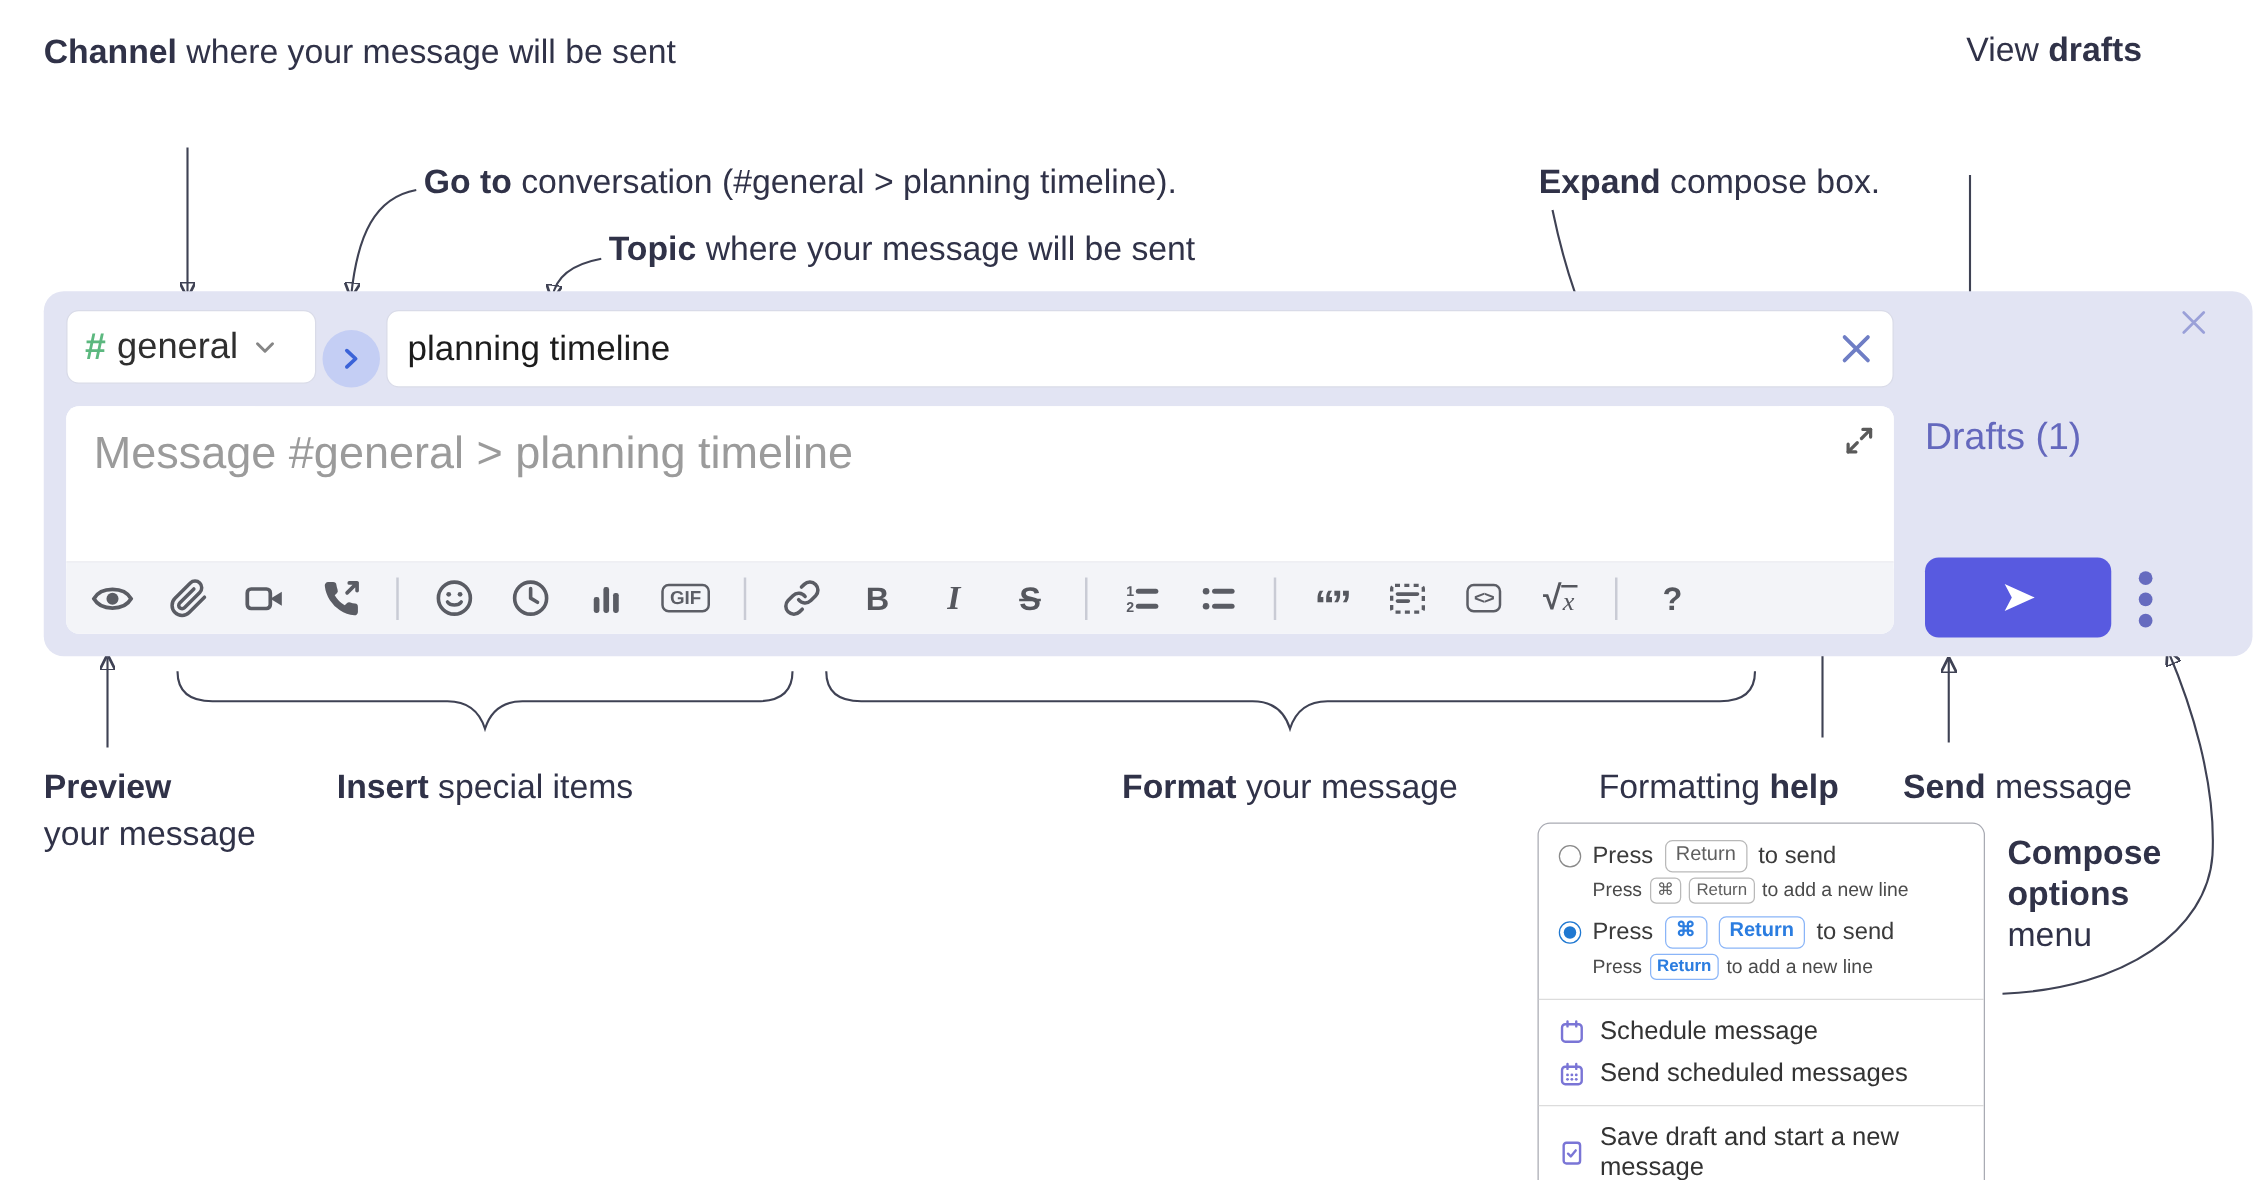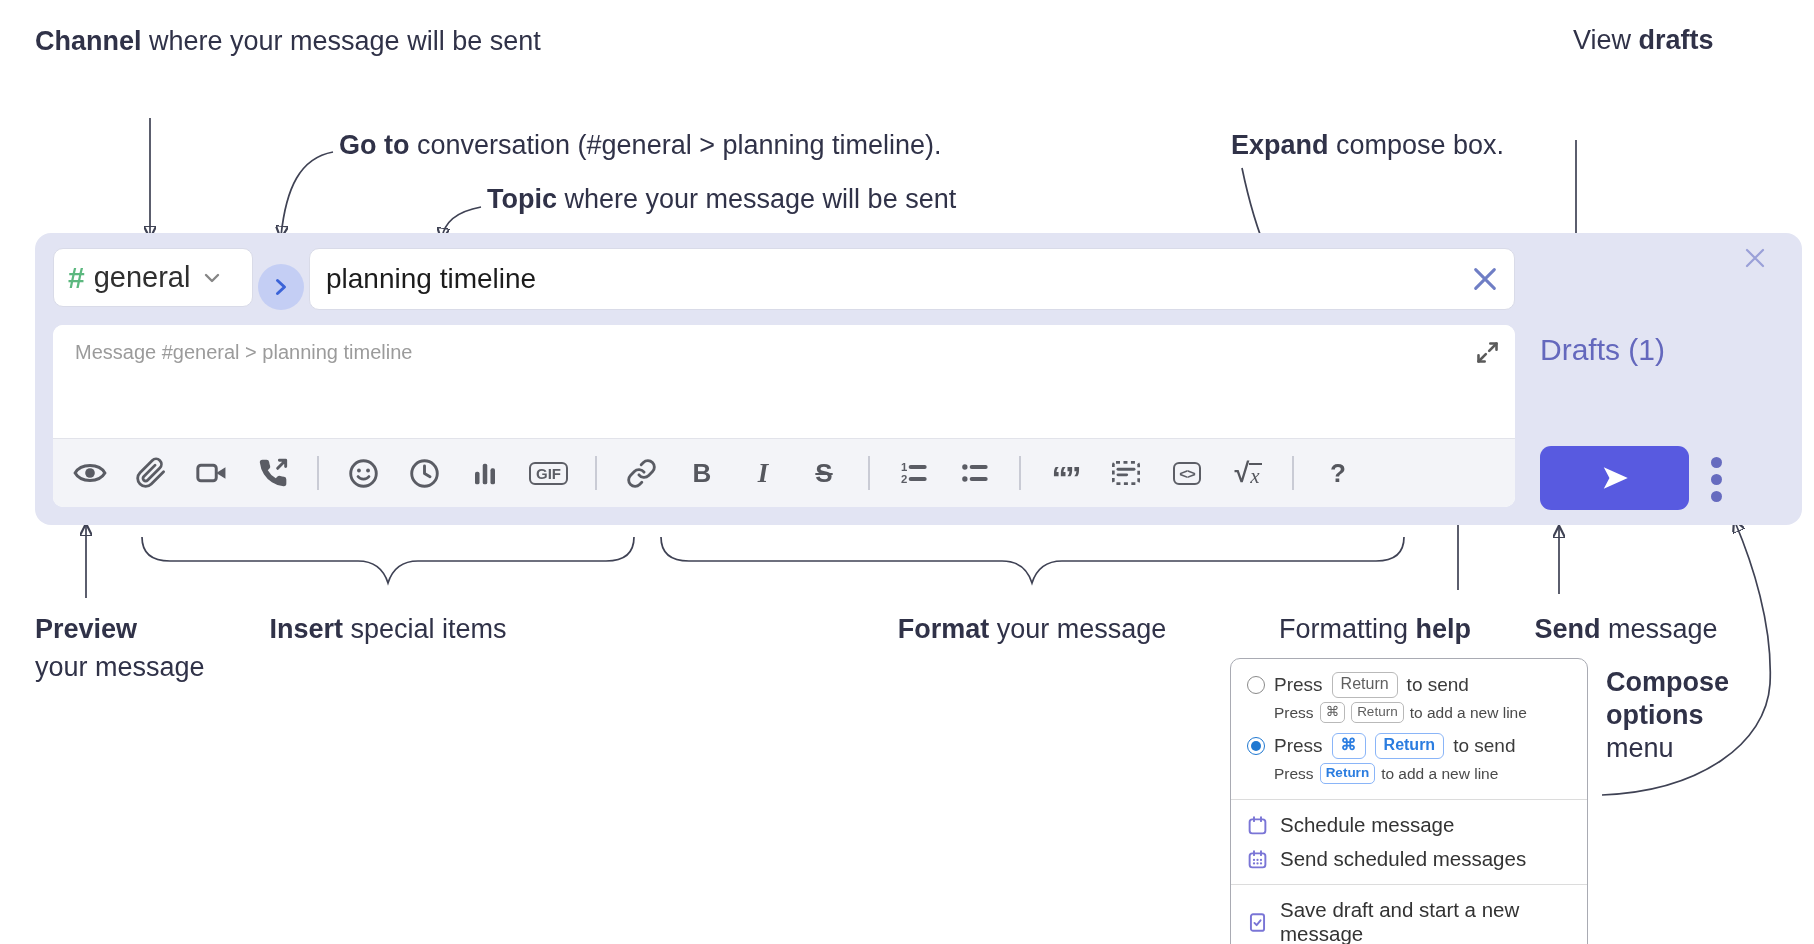--- a/index.html
+++ b/index.html
@@ -28,25 +28,25 @@
   .jump { left:223px; top:31px; width:46px; height:46px; border-radius:50%; background:#c4cef4;
     display:flex; align-items:center; justify-content:center; cursor:pointer; }
   .topic-wrap { left:274px; top:15px; width:1206px; height:62px; }
   .topic-input { width:100%; height:100%; border:1px solid #d9dbe8; border-radius:10px; background:#fff;
     font-family:Liberation Sans, sans-serif; font-size:28px; color:#1c1c1c; padding:0 60px 0 16px; outline:none; }
   .clear-x { position:absolute; right:16px; top:17px; width:28px; height:28px; cursor:pointer; }
   .close-x { left:1708px; top:13px; width:24px; height:24px; cursor:pointer; }
 
   .panel { left:18px; top:92px; width:1462px; height:182px; background:#fff; border-radius:10px; }
   .msg { width:100%; height:130px; border:none; resize:none; outline:none; border-radius:10px 10px 0 0;
-    font-family:"Liberation Sans",sans-serif; font-size:20px; color:#1c1c1c; padding:16px 60px 0 22px; }
+    font-family:"Liberation Sans",sans-serif; font-size:36px; color:#1c1c1c; padding:16px 60px 0 22px; }
   .msg::placeholder { color:#9b9b9b; }
   .expand-btn { position:absolute; right:14px; top:14px; width:27px; height:27px; cursor:pointer; }
 
-  .toolbar { position:absolute; left:0; bottom:0; width:100%; height:69px; background:#f3f4f8;
+  .toolbar { position:absolute; left:0; bottom:0; width:100%; height:58px; background:#f3f4f8;
     border-top:1px solid #e2e3ea; border-radius:0 0 10px 10px;
     display:flex; align-items:center; padding:0 0 0 20px; gap:27px; }
   .tbtn { display:flex; align-items:center; justify-content:center; height:40px; min-width:34px;
     color:#5a5c64; cursor:pointer; }
   .tsep { width:2px; height:34px; background:#c9cbd5; }
   .glyph { font-size:26px; font-weight:600; color:#55575e; line-height:1; }
   .glyph.i { font-style:italic; font-family:"Liberation Serif",serif; font-size:27px; }
   .glyph.s { text-decoration:line-through; }
   .glyph.q { font-size:33px; font-weight:700; letter-spacing:-3px; padding-top:10px; }
   .gifchip { border:2.5px solid #5c5e66; border-radius:6px; font-size:15px; font-weight:700;
@@ -303,21 +303,21 @@
 </div>
 <div class="abs note center" style="left:388px; top:610px;">
   <b>Insert</b><span> special items</span>
 </div>
 <div class="abs note center" style="left:1032px; top:610px;">
   <b>Format</b><span> your message</span>
 </div>
 <div class="abs note center" style="left:1375px; top:610px;">
   <span>Formatting </span><b>help</b>
 </div>
-<div class="abs note center" style="left:1614px; top:610px;margin-left:12px;">
+<div class="abs note center" style="left:1614px; top:610px;">
   <b>Send</b><span> message</span>
 </div>
 <div class="abs note" style="left:1606px; top:666px; line-height:33px;">
   <div><b>Compose</b></div>
   <div><b>options</b></div>
   <div>menu</div>
 </div>
 
 <div class="abs menu">
 

